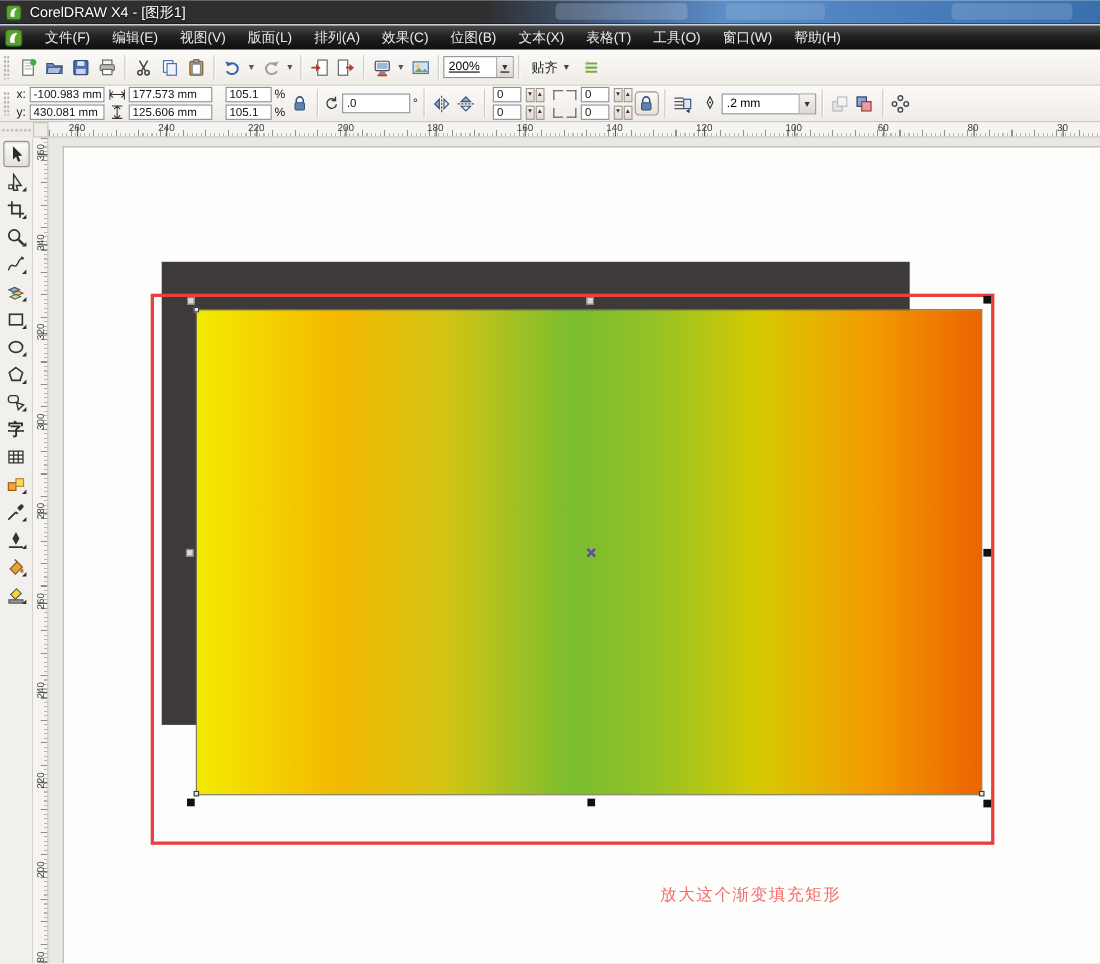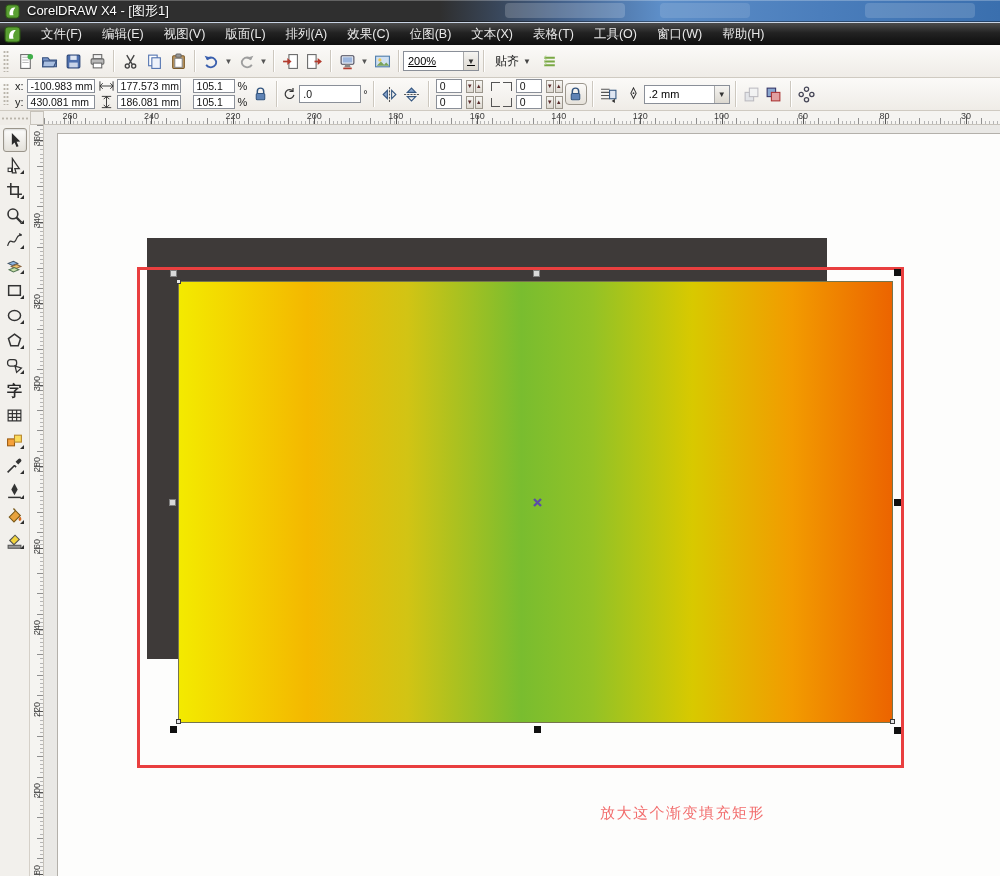--- a/index.html
+++ b/index.html
@@ -40,21 +40,21 @@
     border-left:1px solid #aaa; display:flex; align-items:center; justify-content:center; font-size:8px; color:#333; }
   .txt-btn { height:22px; display:flex; align-items:center; gap:4px; padding:0 6px; border:1px solid transparent; border-radius:2px; font-size:12px; color:#222; }
   .dd-arrow { font-size:8px; color:#444; }
 
   
   .pb-col { display:flex; flex-direction:column; gap:2px; margin:0 2px; }
   .pb-row { display:flex; align-items:center; gap:3px; height:14px; }
   .pb-lbl { font-size:11px; color:#222; }
   .pb-field { display:inline-block; background:#fff; border:1px solid #8a8f98; font-size:10.5px;
     height:14px; line-height:13px; padding:0 3px; color:#111; white-space:nowrap; }
-  .w-68 { width:68px; } .w-42 { width:42px; text-align:left; } .w-64 { width:64px; } .w-26 { width:26px; }
+  .w-68 { width:68px; } .w-42 { width:42px; text-align:left; } .w-64 { width:76px; } .w-26 { width:26px; }
   .pb-ico { width:15px; height:14px; } .pb-ico svg { width:100%; height:100%; }
   .pb-sep { width:1px; height:26px; background:#cdc8bf; margin:0 5px; box-shadow:1px 0 0 #fff; }
   .spin { display:flex; }
   .spin b { width:8px; height:13px; border:1px solid #9b968c; background:linear-gradient(#f7f6f3,#dedad2);
     display:flex; align-items:center; justify-content:center; font-size:6px; color:#5b2c2c; margin-left:1px; }
   .pb-btn { width:22px; height:22px; border:1px solid transparent; border-radius:2px;
     display:flex; align-items:center; justify-content:center; }
   .pb-btn svg { width:17px; height:17px; }
   .corner { width:9px; height:9px; }
 
@@ -228,21 +228,21 @@
     </div>
     <div class="tb-drop">▼</div>
     <div class="tb-btn">
       <svg viewBox="0 0 16 16">
         <rect x="1.5" y="3" width="13" height="10" fill="#cfe0f2" stroke="#4a7aa8"></rect>
         <circle cx="5.5" cy="6.5" r="1.5" fill="#f2c94c"></circle>
         <path d="M2.5 12 l4-4 3 3 2-2 3 3z" fill="#7aa35a"></path>
       </svg>
     </div>
     <div class="tb-sep"></div>
-    <div class="combo" style="width: 76px; text-decoration: underline;">
+    <div class="combo" style="width: 64px; text-decoration: underline;">
       <span class="cval">200%</span>
       <span class="carrow">▼</span>
     </div>
     <div class="tb-sep"></div>
     <div class="txt-btn">
       <span>贴齐</span>
       <span class="dd-arrow">▼</span>
     </div>
     <div class="tb-btn">
       <svg viewBox="0 0 16 16">
@@ -268,21 +268,21 @@
     <div class="pb-row">
       <span class="pb-ico"><svg viewBox="0 0 16 14">
             <path d="M1 7 h14 M1 7 l3-3 M1 7 l3 3 M15 7 l-3-3 M15 7 l-3 3 M1 2 v10 M15 2 v10" stroke="#333" fill="none"></path>
           </svg></span>
       <span class="pb-field w-64">177.573 mm</span>
     </div>
     <div class="pb-row">
       <span class="pb-ico"><svg viewBox="0 0 16 14">
             <path d="M8 1 v12 M8 1 l-3 3 M8 1 l3 3 M8 13 l-3-3 M8 13 l3-3 M3 1 h10 M3 13 h10" stroke="#333" fill="none"></path>
           </svg></span>
-      <span class="pb-field w-64">186.081 mm</span>
+      <span class="pb-field w-64">125.606 mm</span>
     </div>
   </div>
   <div class="pb-col" style="margin-left:10px">
     <div class="pb-row">
       <span class="pb-field w-42">105.1</span>
       <span class="pb-lbl">%</span>
     </div>
     <div class="pb-row">
       <span class="pb-field w-42">105.1</span>
       <span class="pb-lbl">%</span>

